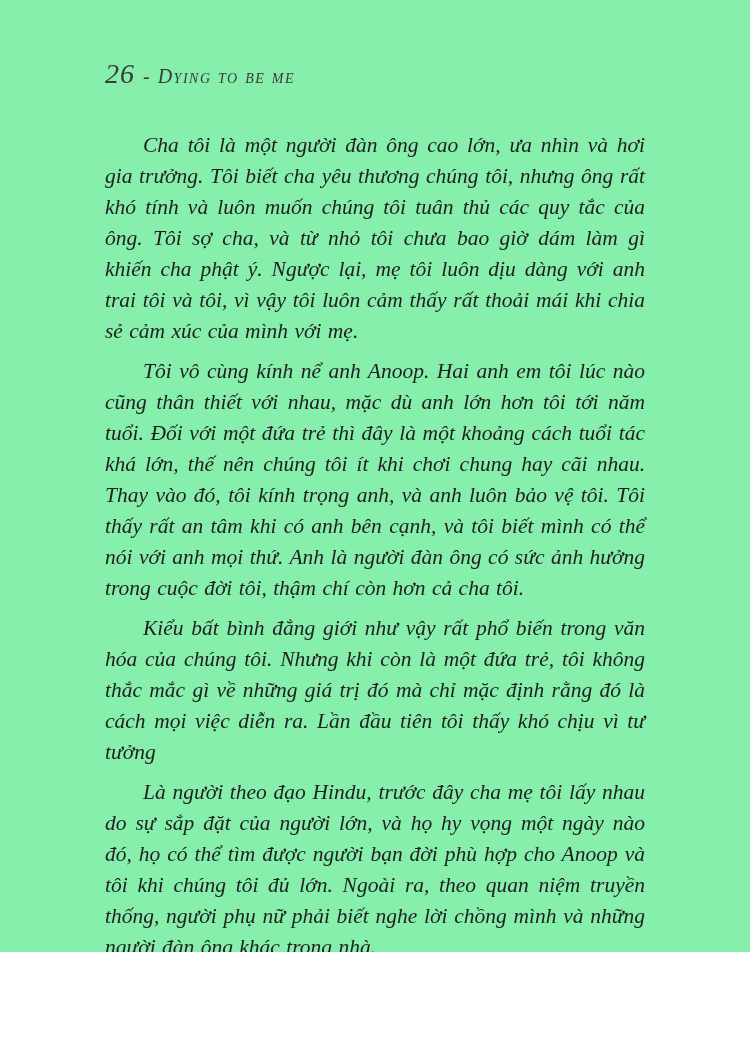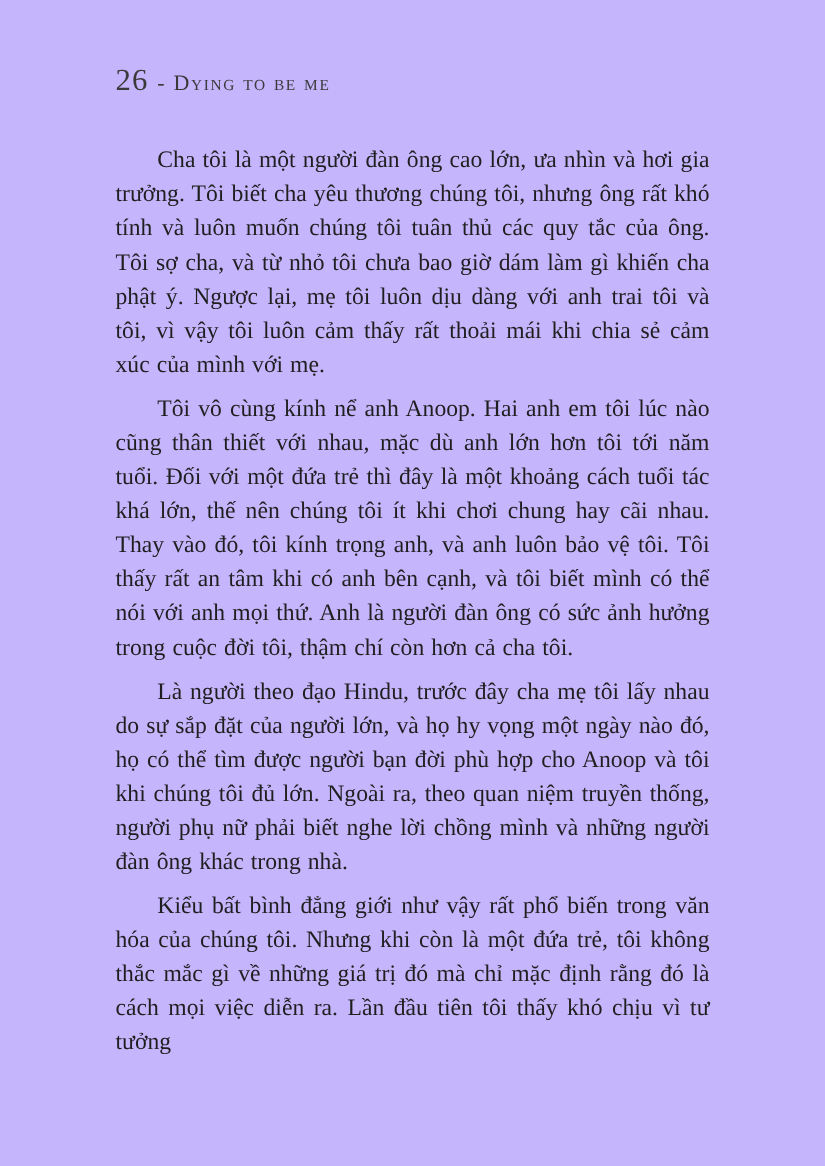--- a/index.html
+++ b/index.html
@@ -3,25 +3,26 @@
 <meta charset="utf-8">
 <style>
   html, body {
     margin: 0;
     padding: 0;
     background: #ffffff;
   }
   .page {
     position: relative;
     width: 750px;
-    height: 1060px;
-    background: #c4b5fd;
+    height: 952px;
+    background: #86efac;
     font-family: "Liberation Serif", serif;
     color: #232323;
     overflow: hidden;
+    font-style: italic;
   }
   .running-header {
     position: absolute;
     left: 105px;
     top: 58px;
     white-space: nowrap;
     color: #3a3a3a;
   }
   .page-number {
     font-size: 28px;
@@ -63,16 +64,16 @@
 
 <div class="page">
   <div class="running-header">
     <span class="page-number">26</span>
     <span class="header-sep">-</span>
     <span class="book-title">Dying to be me</span>
   </div>
   <div class="body-text" id="page-body">
       <p class="para indented">Cha tôi là một người đàn ông cao lớn, ưa nhìn và hơi gia trưởng. Tôi biết cha yêu thương chúng tôi, nhưng ông rất khó tính và luôn muốn chúng tôi tuân thủ các quy tắc của ông. Tôi sợ cha, và từ nhỏ tôi chưa bao giờ dám làm gì khiến cha phật ý. Ngược lại, mẹ tôi luôn dịu dàng với anh trai tôi và tôi, vì vậy tôi luôn cảm thấy rất thoải mái khi chia sẻ cảm xúc của mình với mẹ.</p>
       <p class="para indented">Tôi vô cùng kính nể anh Anoop. Hai anh em tôi lúc nào cũng thân thiết với nhau, mặc dù anh lớn hơn tôi tới năm tuổi. Đối với một đứa trẻ thì đây là một khoảng cách tuổi tác khá lớn, thế nên chúng tôi ít khi chơi chung hay cãi nhau. Thay vào đó, tôi kính trọng anh, và anh luôn bảo vệ tôi. Tôi thấy rất an tâm khi có anh bên cạnh, và tôi biết mình có thể nói với anh mọi thứ. Anh là người đàn ông có sức ảnh hưởng trong cuộc đời tôi, thậm chí còn hơn cả cha tôi.</p>
+      <p class="para indented">Kiểu bất bình đẳng giới như vậy rất phổ biến trong văn hóa của chúng tôi. Nhưng khi còn là một đứa trẻ, tôi không thắc mắc gì về những giá trị đó mà chỉ mặc định rằng đó là cách mọi việc diễn ra. Lần đầu tiên tôi thấy khó chịu vì tư tưởng</p>
       <p class="para indented">Là người theo đạo Hindu, trước đây cha mẹ tôi lấy nhau do sự sắp đặt của người lớn, và họ hy vọng một ngày nào đó, họ có thể tìm được người bạn đời phù hợp cho Anoop và tôi khi chúng tôi đủ lớn. Ngoài ra, theo quan niệm truyền thống, người phụ nữ phải biết nghe lời chồng mình và những người đàn ông khác trong nhà.</p>
-      <p class="para indented">Kiểu bất bình đẳng giới như vậy rất phổ biến trong văn hóa của chúng tôi. Nhưng khi còn là một đứa trẻ, tôi không thắc mắc gì về những giá trị đó mà chỉ mặc định rằng đó là cách mọi việc diễn ra. Lần đầu tiên tôi thấy khó chịu vì tư tưởng</p>
     </div>
 </div>
 
 </body></html>

